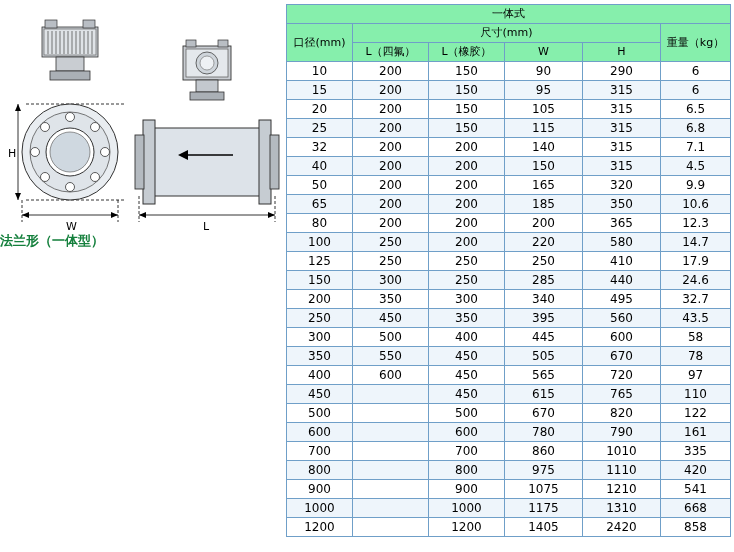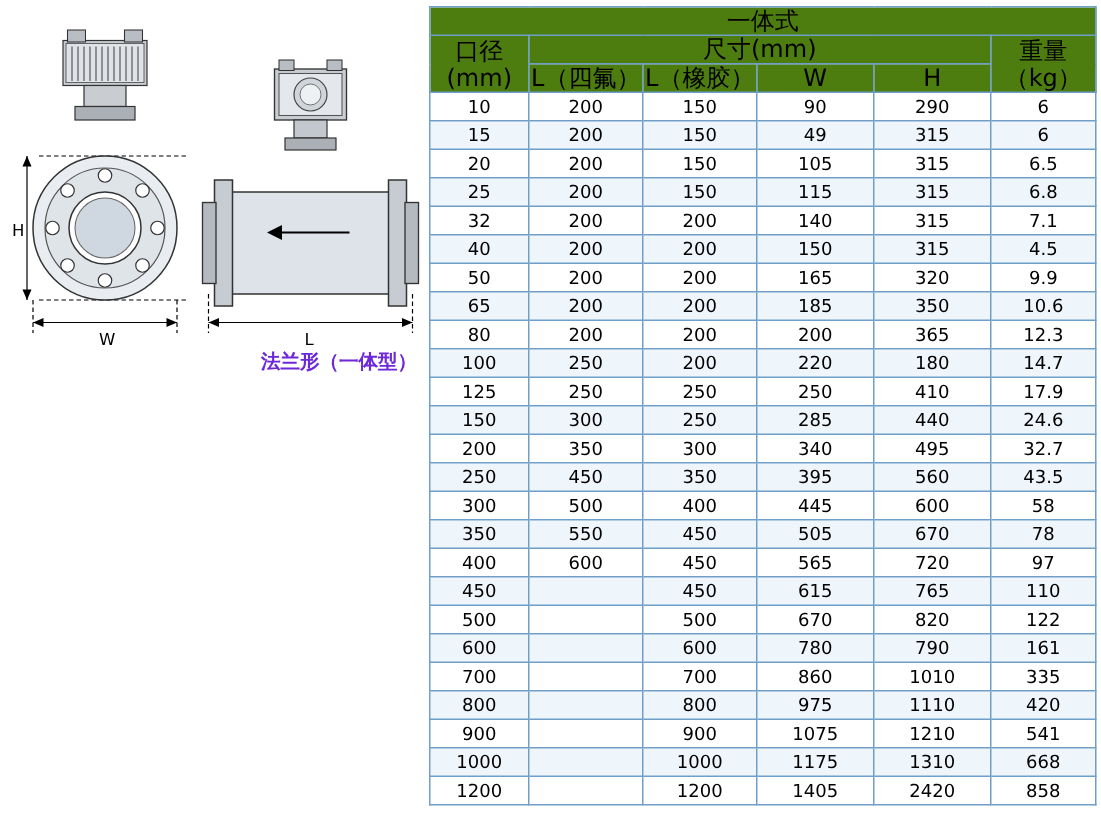--- a/index.html
+++ b/index.html
@@ -29,24 +29,24 @@
     height: 552px;
   }
   #diagram svg {
     display: block;
   }
   .diagram-caption {
     position: absolute;
     left: 0;
     top: 232px;
     width: 278px;
-    text-align: right;
+    text-align: left;
     font-size: 13px;
     font-weight: bold;
-    color: #6d28d9;
+    color: #15803d;
     font-family: "DejaVu Sans", sans-serif;
   }
 
   
   #table-wrap {
     position: absolute;
     left: 286px;
     top: 4px;
     width: 444px;
   }
@@ -60,22 +60,22 @@
     border: 1px solid #6f9fc8;
     text-align: center;
     font-weight: normal;
     color: #000;
     padding: 0;
     height: 18px;
     line-height: 18px;
     font-size: 12px;
   }
   table.spec th {
-    background: #4d7c0f;
-    font-size: 16px;
+    background: #86efac;
+    font-size: 11px;
   }
   th.title-cell {
     height: 26px;
     line-height: 26px;
     font-size: 13px;
   }
   td.data {
     background: #ffffff;
     font-size: 12px;
   }
@@ -225,21 +225,21 @@
             <td class="data">200</td>
             <td class="data">150</td>
             <td class="data">90</td>
             <td class="data">290</td>
             <td class="data">6</td>
           </tr>
           <tr class="alt">
             <td class="data">15</td>
             <td class="data">200</td>
             <td class="data">150</td>
-            <td class="data">49</td>
+            <td class="data">95</td>
             <td class="data">315</td>
             <td class="data">6</td>
           </tr>
           <tr>
             <td class="data">20</td>
             <td class="data">200</td>
             <td class="data">150</td>
             <td class="data">105</td>
             <td class="data">315</td>
             <td class="data">6.5</td>
@@ -290,21 +290,21 @@
             <td class="data">200</td>
             <td class="data">200</td>
             <td class="data">365</td>
             <td class="data">12.3</td>
           </tr>
           <tr class="alt">
             <td class="data">100</td>
             <td class="data">250</td>
             <td class="data">200</td>
             <td class="data">220</td>
-            <td class="data">180</td>
+            <td class="data">580</td>
             <td class="data">14.7</td>
           </tr>
           <tr>
             <td class="data">125</td>
             <td class="data">250</td>
             <td class="data">250</td>
             <td class="data">250</td>
             <td class="data">410</td>
             <td class="data">17.9</td>
           </tr>

